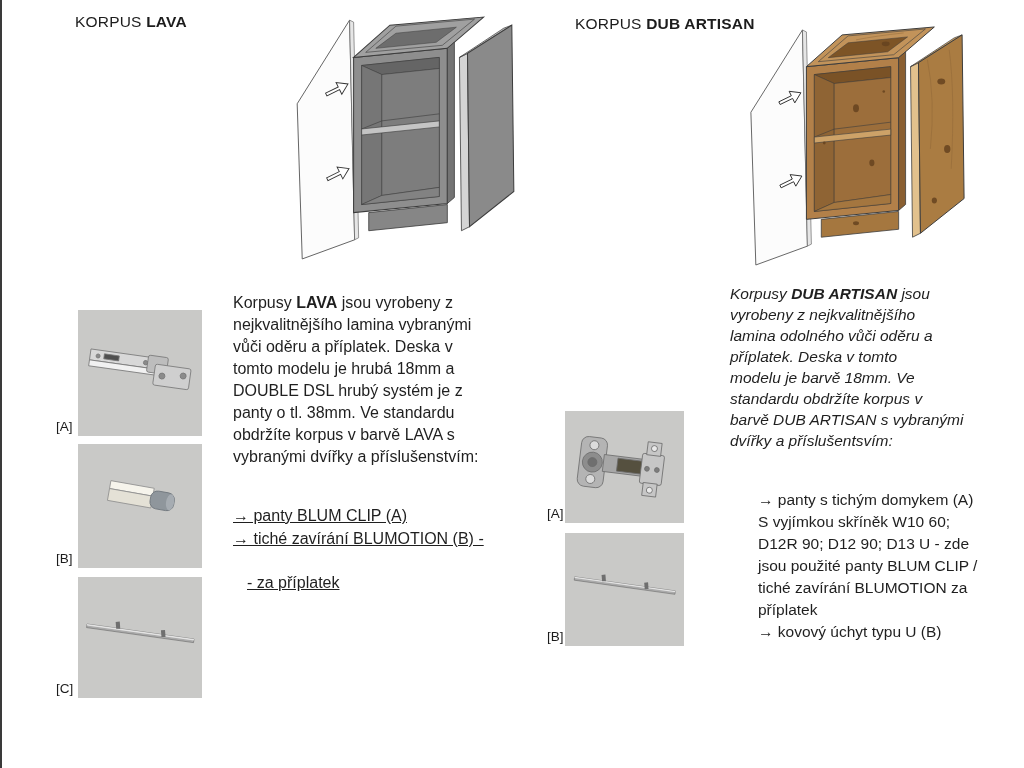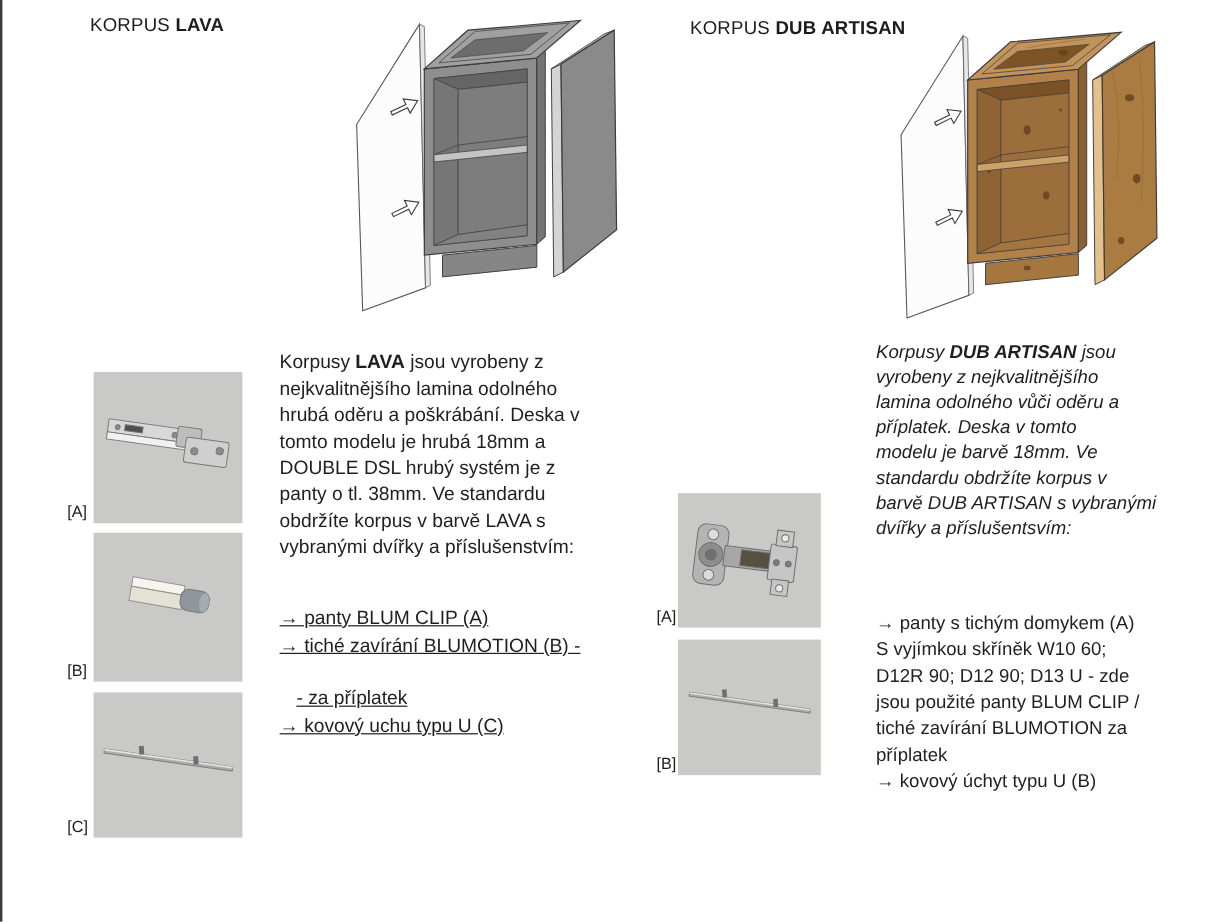--- a/index.html
+++ b/index.html
@@ -136,33 +136,32 @@
 
   <div class="prod" style="left:78px;top:577px;width:124px;height:121px;">
     <svg viewBox="0 0 124 120">
       <use href="#u-handle-geometry"></use>
     </svg>
   </div>
   <div class="img-label" style="left:56px;top:681px;">[C]</div>
 
   <div class="para" style="left:233px;top:292px;">
     <div><span>Korpusy </span><span class="b">LAVA</span><span> jsou vyrobeny z</span></div>
-    <div>nejkvalitnějšího lamina odolného</div>
-    <div>hrubá oděru a poškrábání. Deska v</div>
+    <div>nejkvalitnějšího lamina vybranými</div>
+    <div>vůči oděru a příplatek. Deska v</div>
     <div>tomto modelu je hrubá 18mm a</div>
     <div>DOUBLE DSL hrubý systém je z</div>
     <div>panty o tl. 38mm. Ve standardu</div>
     <div>obdržíte korpus v barvě LAVA s</div>
     <div>vybranými dvířky a příslušenstvím:</div>
   </div>
   <div class="bullets" style="left:233px;top:504px;text-decoration:underline;">
     <div>→ panty BLUM CLIP (A)</div>
     <div>→ tiché zavírání BLUMOTION (B) -</div>
     <div class="indent">- za příplatek</div>
-    <div>→ kovový uchu typu U (C)</div>
   </div>
 
   <div class="title" style="left:575px;top:15px;">
     <span>KORPUS </span><span class="bold">DUB ARTISAN</span>
   </div>
 
   <svg class="cab oak" style="left:737px;top:14px;" width="238" height="258" viewBox="0 0 240 260">
     <use href="#cabinet-geometry"></use>
     <g fill="#66431f" opacity="0.85">
       <ellipse cx="150" cy="30" rx="4" ry="2.4"></ellipse>
@@ -214,21 +213,21 @@
   <div class="para rt" style="left:730px;top:283px;font-style:italic;">
     <div><span>Korpusy </span><span class="b">DUB ARTISAN</span><span> jsou</span></div>
     <div>vyrobeny z nejkvalitnějšího</div>
     <div>lamina odolného vůči oděru a</div>
     <div>příplatek. Deska v tomto</div>
     <div>modelu je barvě 18mm. Ve</div>
     <div>standardu obdržíte korpus v</div>
     <div>barvě DUB ARTISAN s vybranými</div>
     <div>dvířky a příslušentsvím:</div>
   </div>
-  <div class="bullets rt" style="left:730px;top:489px;margin-top:20px;">
+  <div class="bullets rt" style="left:758px;top:489px;">
     <div>→ panty s tichým domykem (A)</div>
     <div>S vyjímkou skříněk W10 60;</div>
     <div>D12R 90; D12 90; D13 U - zde</div>
     <div>jsou použité panty BLUM CLIP /</div>
     <div>tiché zavírání BLUMOTION za</div>
     <div>příplatek</div>
     <div>→ kovový úchyt typu U (B)</div>
   </div>
 </div>
 

